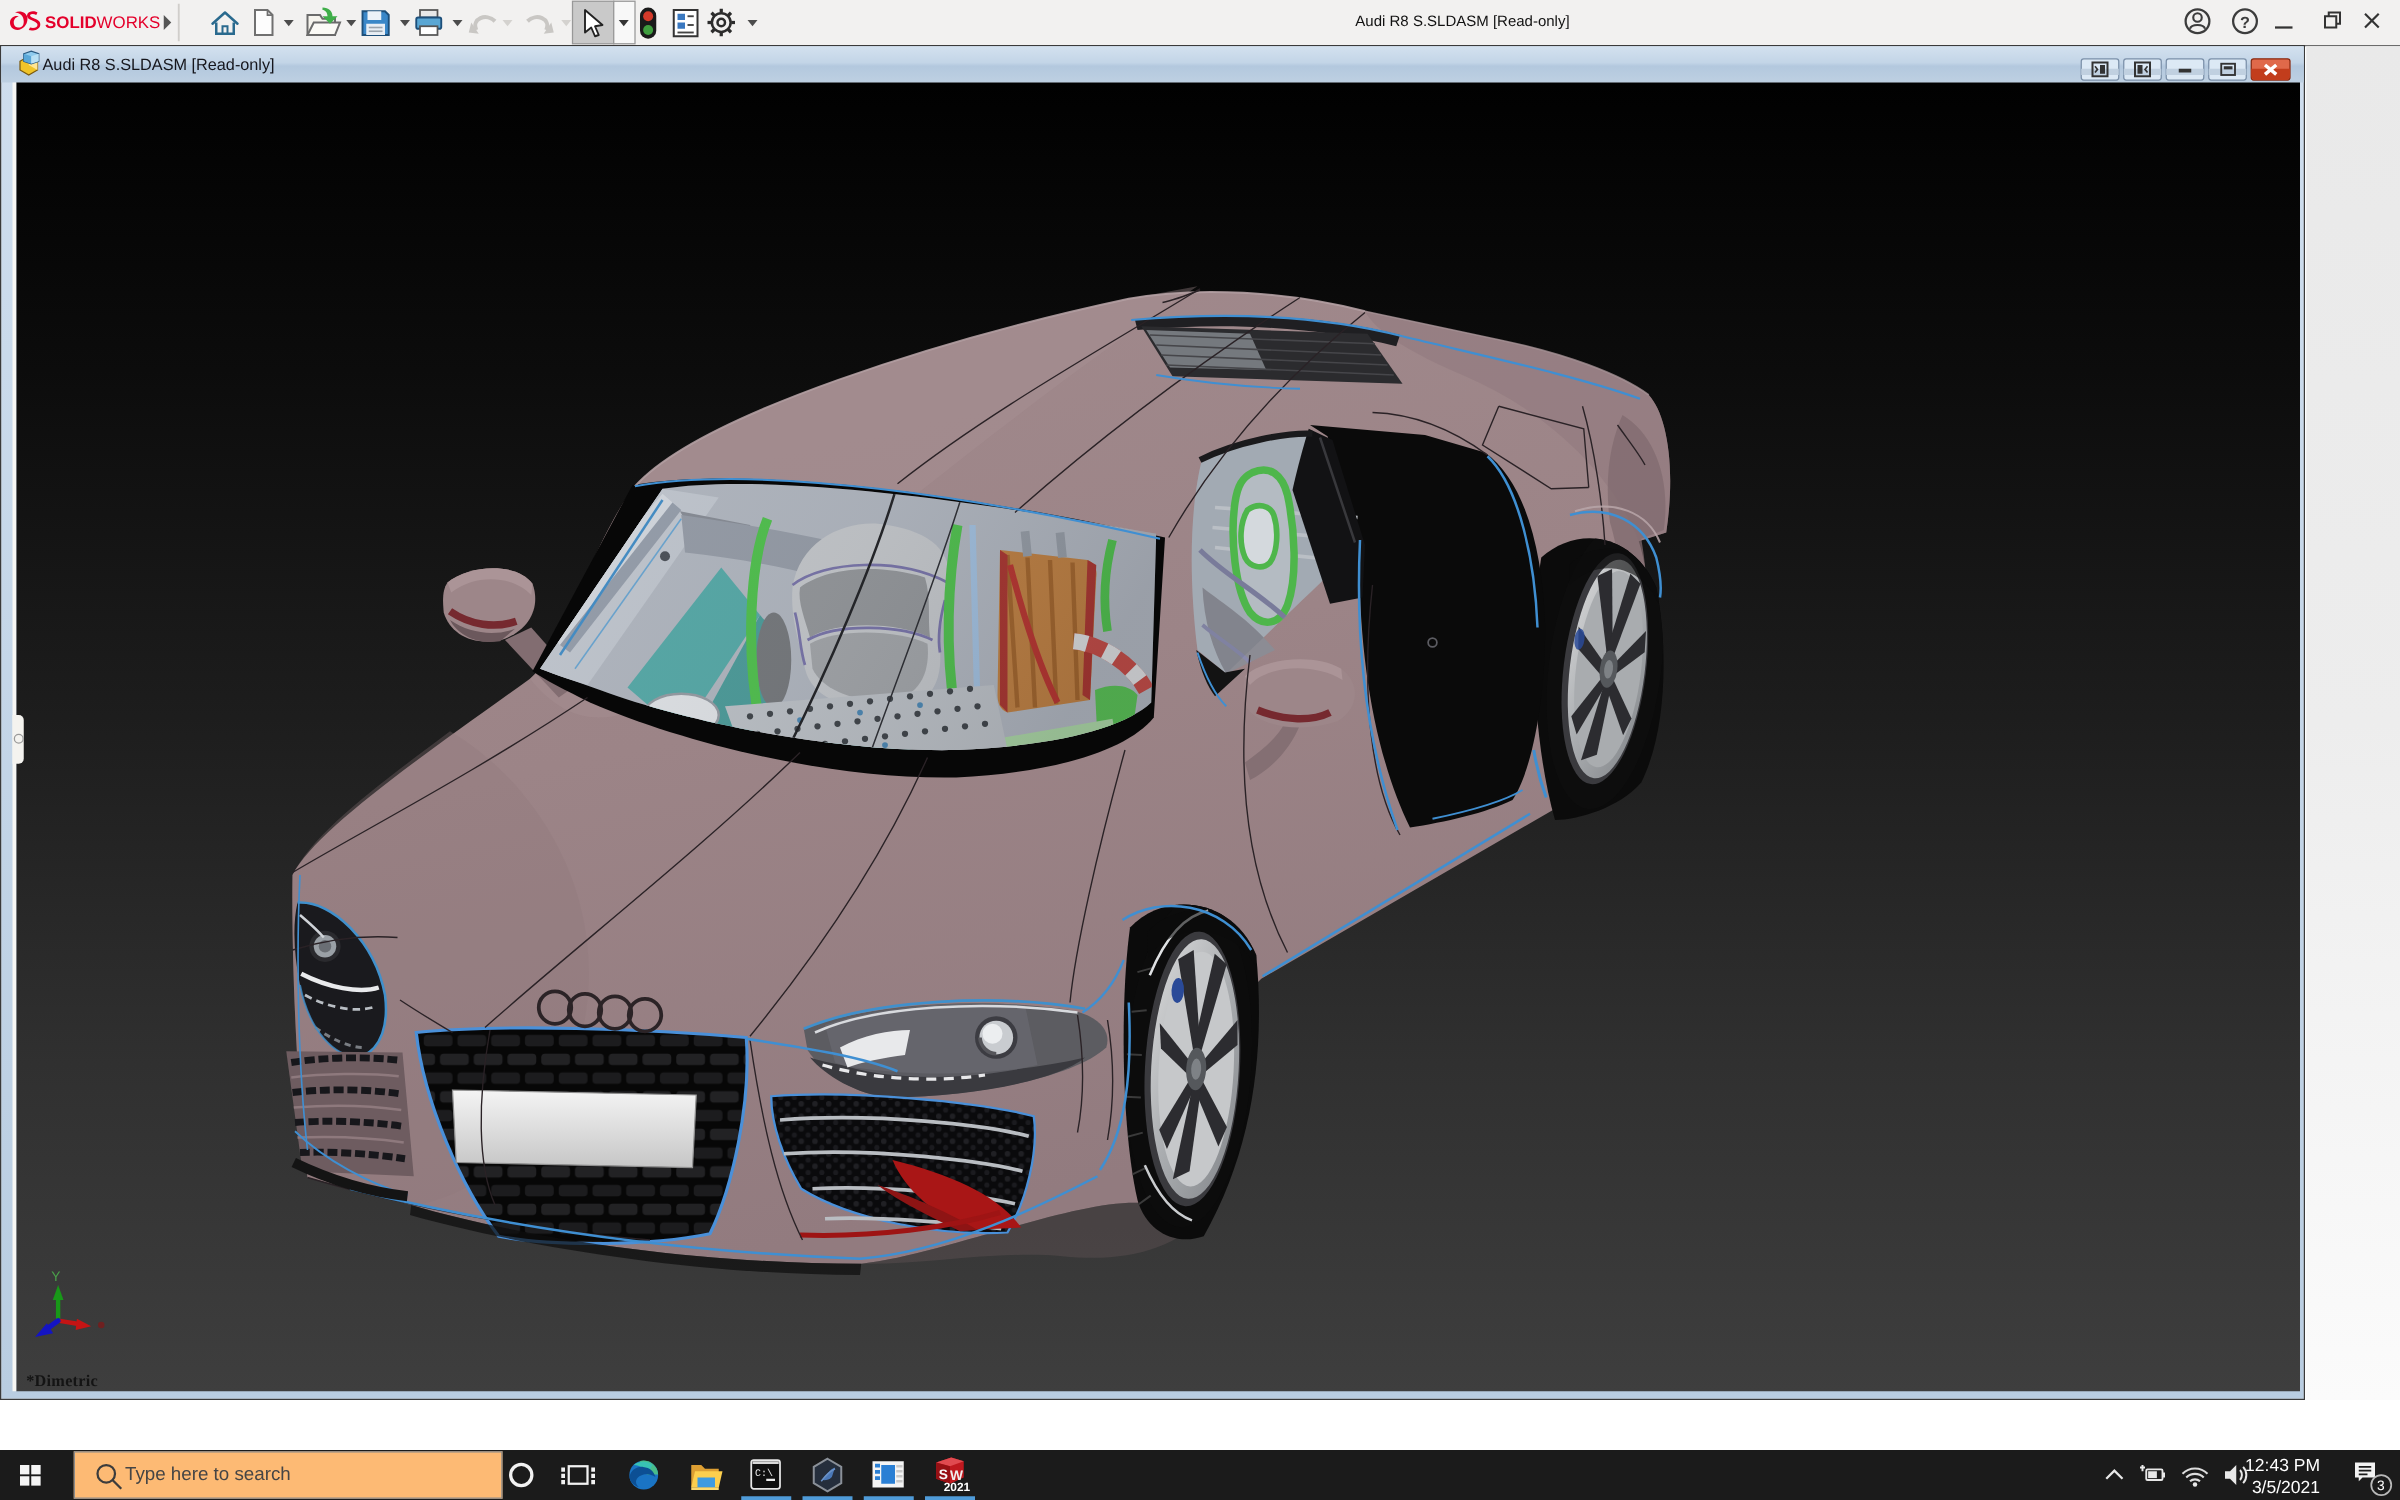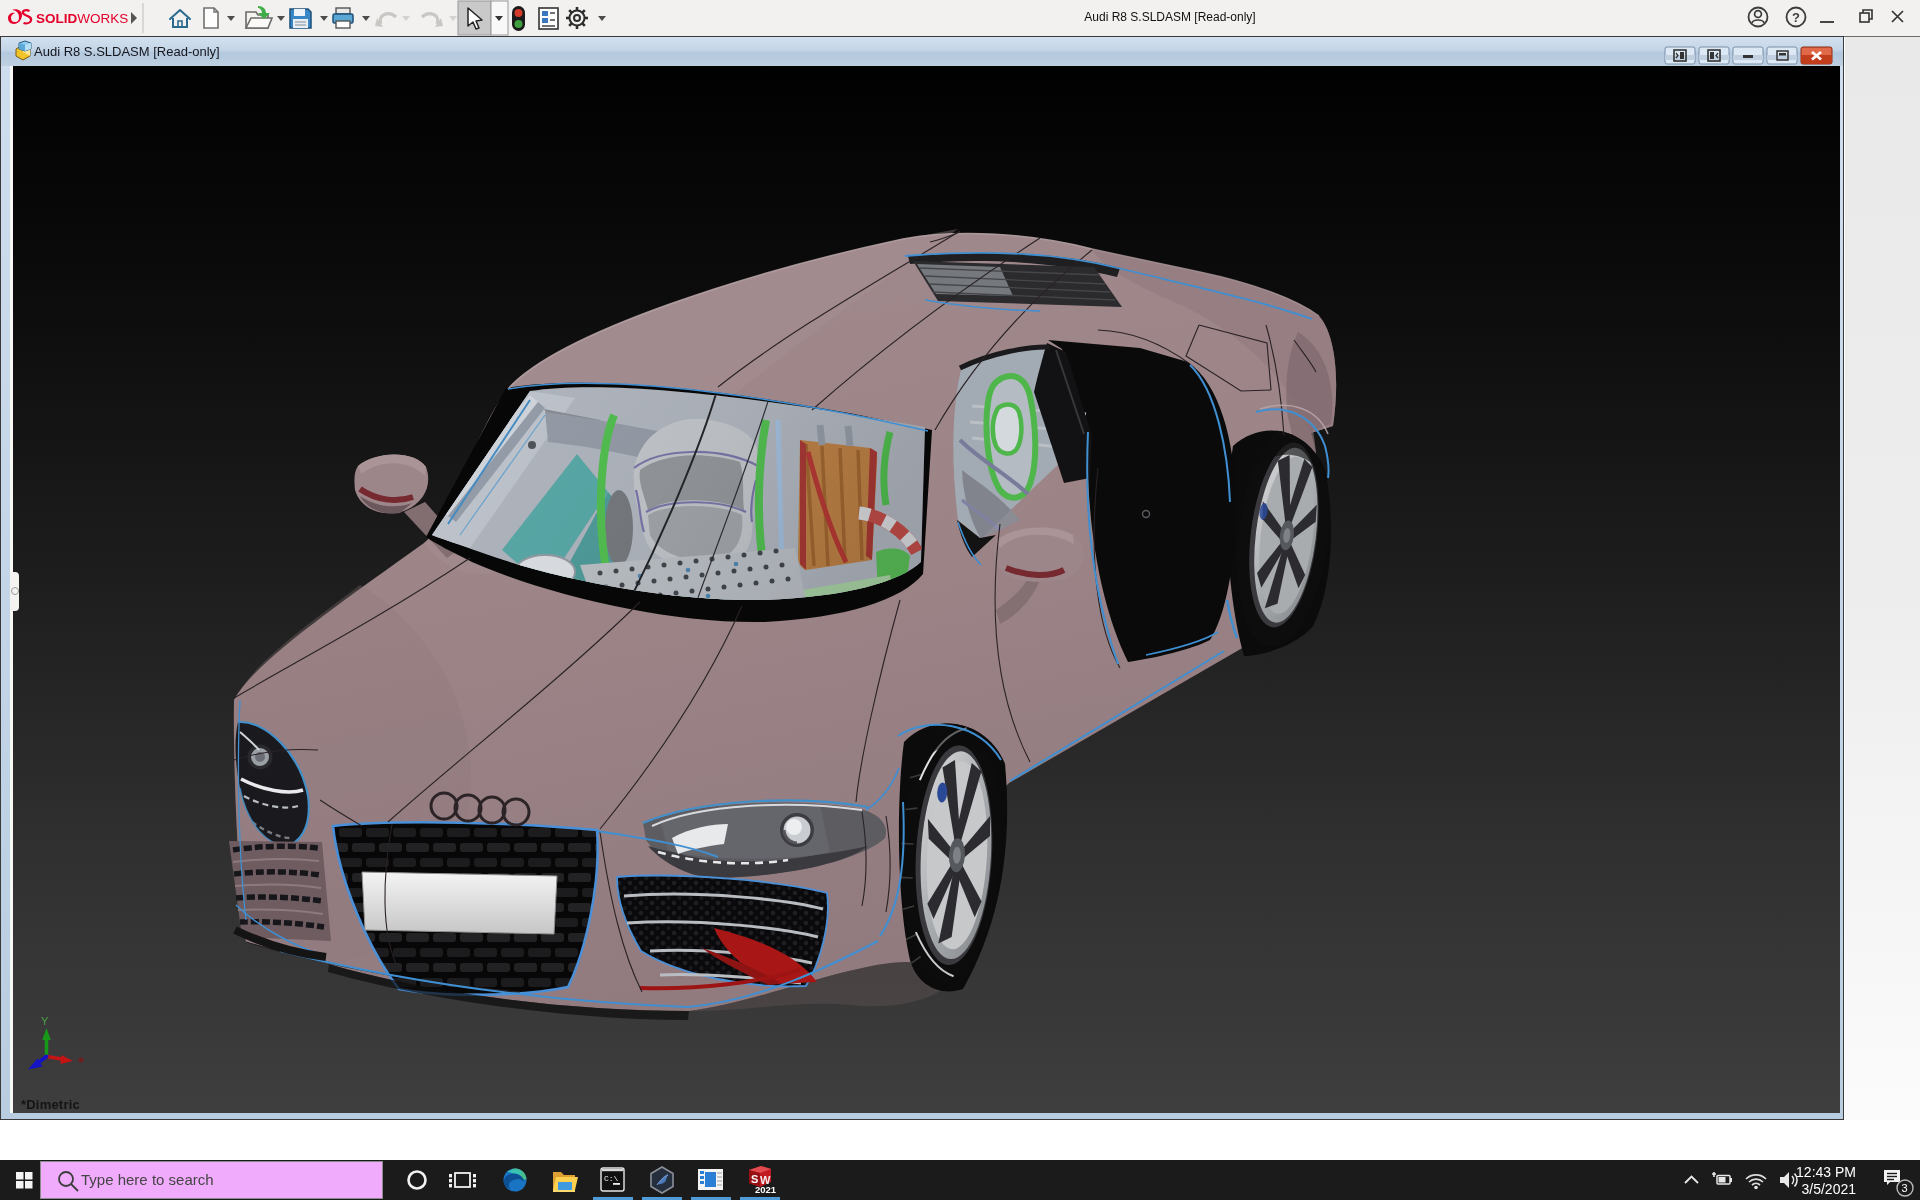--- a/index.html
+++ b/index.html
@@ -6,23 +6,23 @@
 #toolbar{position:absolute;left:0;top:0;width:1920px;height:36px;background:#f2f1f0;border-bottom:1px solid #6b6b6b;text-align:right;}
 #apptitle{position:absolute;left:1020px;top:10px;width:300px;text-align:center;font-size:12px;color:#111;}
 #rightpane{position:absolute;left:1845px;top:37px;width:75px;height:1083px;background:linear-gradient(180deg,#e9e9e9 0%,#ededed 50%,#fbfbfb 100%);}
 #belowstrip{position:absolute;left:0;top:1120px;width:1920px;height:40px;background:#fff;}
 #frame{position:absolute;left:0;top:36px;width:1844px;height:1084px;background:linear-gradient(180deg,#cfdeee 0%,#b9cde1 100%);border:1px solid #3a3a3a;box-sizing:border-box;}
 #titlebar{position:absolute;left:1px;top:37px;width:1842px;height:29px;background:linear-gradient(180deg,#d3e1ef 0%,#c3d5e7 45%,#b3c8de 55%,#bed0e2 100%);}
 #titlebar .ttext{position:absolute;left:33px;top:7px;font-size:13px;color:#16161c;}
 #viewport{position:absolute;left:10px;top:66px;width:1827px;height:1047px;background:linear-gradient(180deg,#010101 0%,#0c0c0c 22%,#1e1e1e 50%,#303030 75%,#3e3e3e 100%);border-left:3px solid #f7f7f4;}
 #lefttab{position:absolute;left:10px;top:572px;width:9px;height:39px;background:#f4f3ef;border-radius:0 4px 4px 0;}
 #lefttab:after{content:"";position:absolute;left:1px;top:15px;width:6px;height:6px;border-radius:50%;border:1px solid #9a9a9a;}
-#dimetric{position:absolute;left:21px;top:1097px;font-size:13px;font-weight:bold;color:#141414;letter-spacing:0.2px;}
+#dimetric{position:absolute;left:21px;top:1097px;font-size:13px;font-weight:bold;color:#141414;letter-spacing:0.2px;font-family:Liberation Serif, serif;}
 #taskbar{position:absolute;left:0;top:1160px;width:1920px;height:40px;background:#1b1b1b;}
-#searchbox{position:absolute;left:40px;top:1161px;width:343px;height:38px;background:#f0abfc;border:1px solid #8a8a8a;box-sizing:border-box;padding-left:12px;}
+#searchbox{position:absolute;left:59px;top:1161px;width:343px;height:38px;background:#fdba74;border:1px solid #8a8a8a;box-sizing:border-box;padding-left:12px;}
 #searchbox span{position:absolute;left:40px;top:9px;font-size:15px;color:#454545;}
 #clock{position:absolute;left:1770px;top:1164px;width:86px;text-align:right;color:#fff;font-size:14px;line-height:16.5px;}
 </style>
 </head>
 <body>
 <div id="toolbar">
 <svg width="1920" height="36" viewBox="0 0 1920 36">
 <g font-family="Liberation Sans,sans-serif">
 <path d="M14,24 C10,24 8,21 8,18 C8,14 12,12 15,13 C12,14 11,16 11,18 C11,21 13,22 15,22 C18,22 19,20 19,17 C19,13 16,10 12,10 C16,8 22,10 22,15 C22,20 18,24 14,24 Z" fill="#e4002b"></path>
 <path d="M24,22 C27,23 30,22 30,20 C30,18 27,17 25,16 C22,15 21,13 22,11 C23,9 27,8 30,10 L29,12 C27,11 25,11 24,12 C24,13 25,14 28,15 C31,16 33,18 32,21 C31,24 26,25 23,24 Z" fill="#e4002b"></path>

